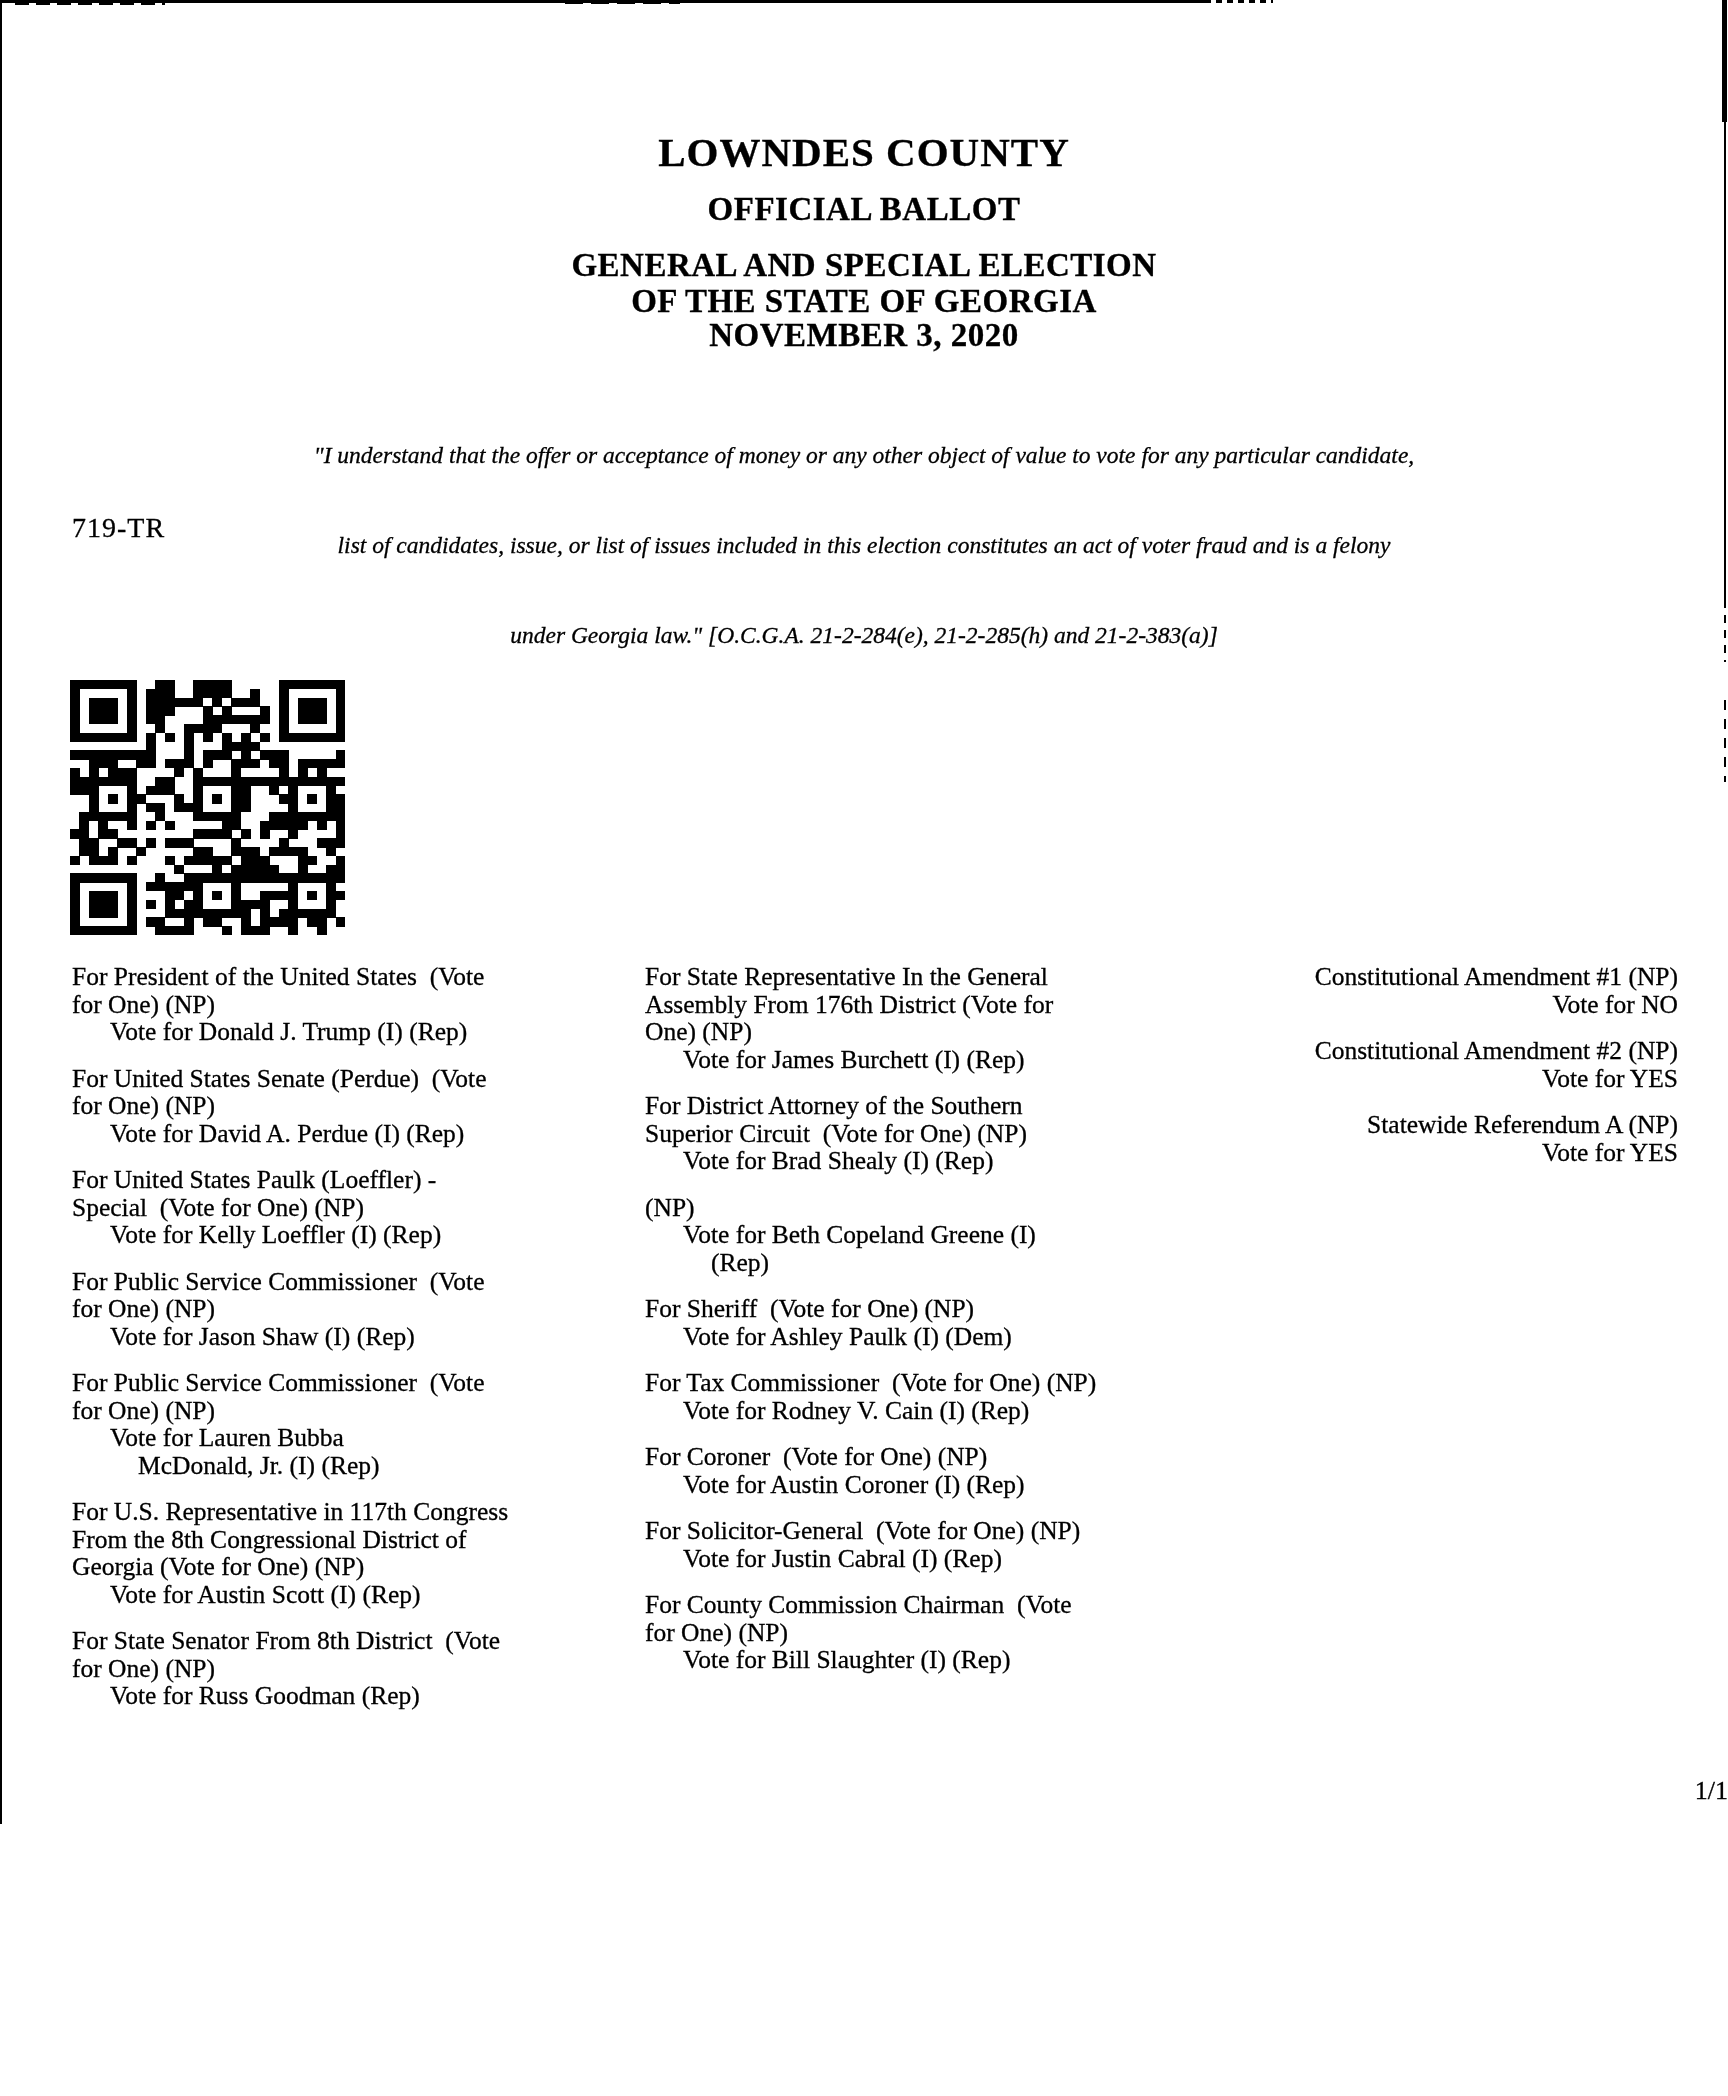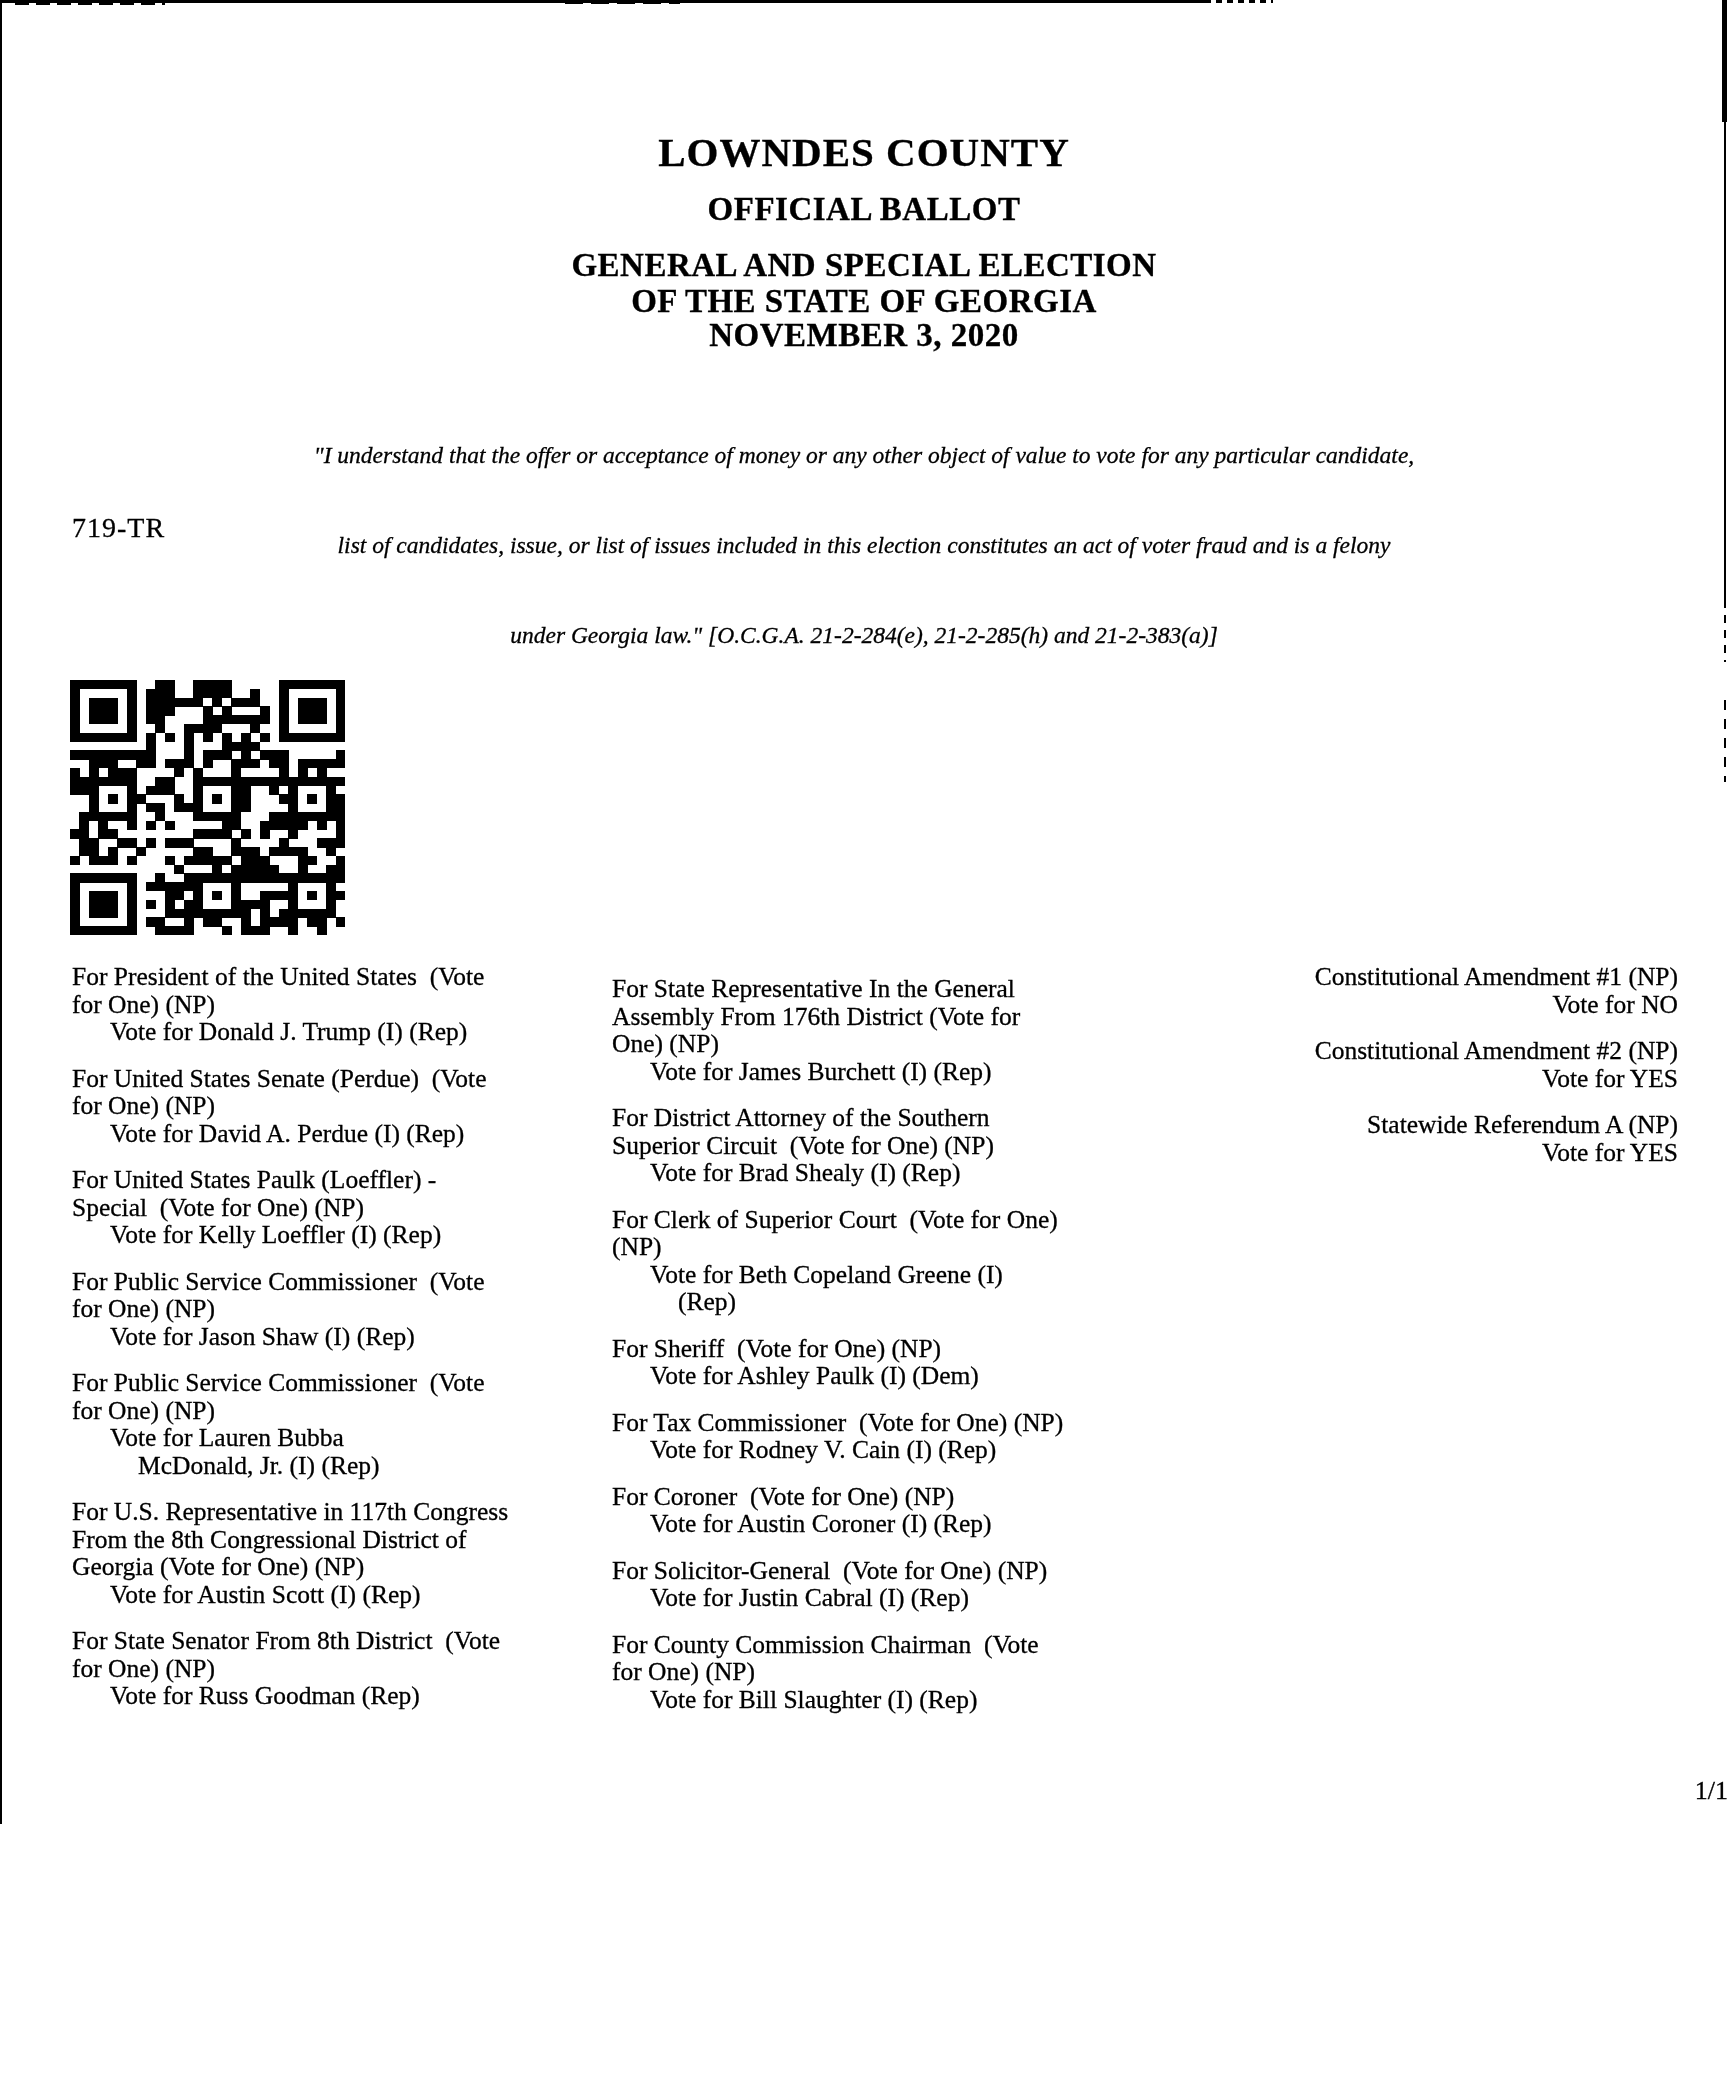--- a/index.html
+++ b/index.html
@@ -34,21 +34,21 @@
   .h-date{top:317px;font-size:33px;letter-spacing:0.5px;}
   
   .disclaimer{position:absolute;left:40px;right:40px;top:380px;text-align:center;
     font-style:italic;font-size:23.5px;line-height:30px;white-space:pre;}
   
   .ballot-code{position:absolute;left:72px;top:512px;font-size:28px;letter-spacing:1px;}
   .qr{position:absolute;left:70px;top:680px;width:275px;height:255px;}
   
   .col{position:absolute;top:963px;font-size:25.5px;line-height:27.5px;}
   .col1{left:72px;width:545px;}
-  .col2{left:612px;width:555px;margin-top:12px;}
+  .col2{left:645px;width:555px;}
   .col3{left:1158px;width:520px;text-align:right;}
   .contest{margin-bottom:19px;}
   .t-line{white-space:pre;}
   .s-line{white-space:pre;padding-left:38px;}
   .s-cont{white-space:pre;padding-left:66px;}
   
   .page-number{position:absolute;left:0;right:0;top:1776px;text-align:right;
     font-size:26px;text-indent:52px;}
 </style>
 </head>
@@ -589,21 +589,20 @@
         <div class="t-line">Assembly From 176th District (Vote for</div>
         <div class="t-line">One) (NP)</div>
         <div class="s-line">Vote for James Burchett (I) (Rep)</div>
       </div>
       <div class="contest">
         <div class="t-line">For District Attorney of the Southern</div>
         <div class="t-line">Superior Circuit  (Vote for One) (NP)</div>
         <div class="s-line">Vote for Brad Shealy (I) (Rep)</div>
       </div>
       <div class="contest">
-        <div class="t-line">For Clerk of Superior Court  (Vote for One)</div>
         <div class="t-line">(NP)</div>
         <div class="s-line">Vote for Beth Copeland Greene (I)</div>
         <div class="s-cont">(Rep)</div>
       </div>
       <div class="contest">
         <div class="t-line">For Sheriff  (Vote for One) (NP)</div>
         <div class="s-line">Vote for Ashley Paulk (I) (Dem)</div>
       </div>
       <div class="contest">
         <div class="t-line">For Tax Commissioner  (Vote for One) (NP)</div>

